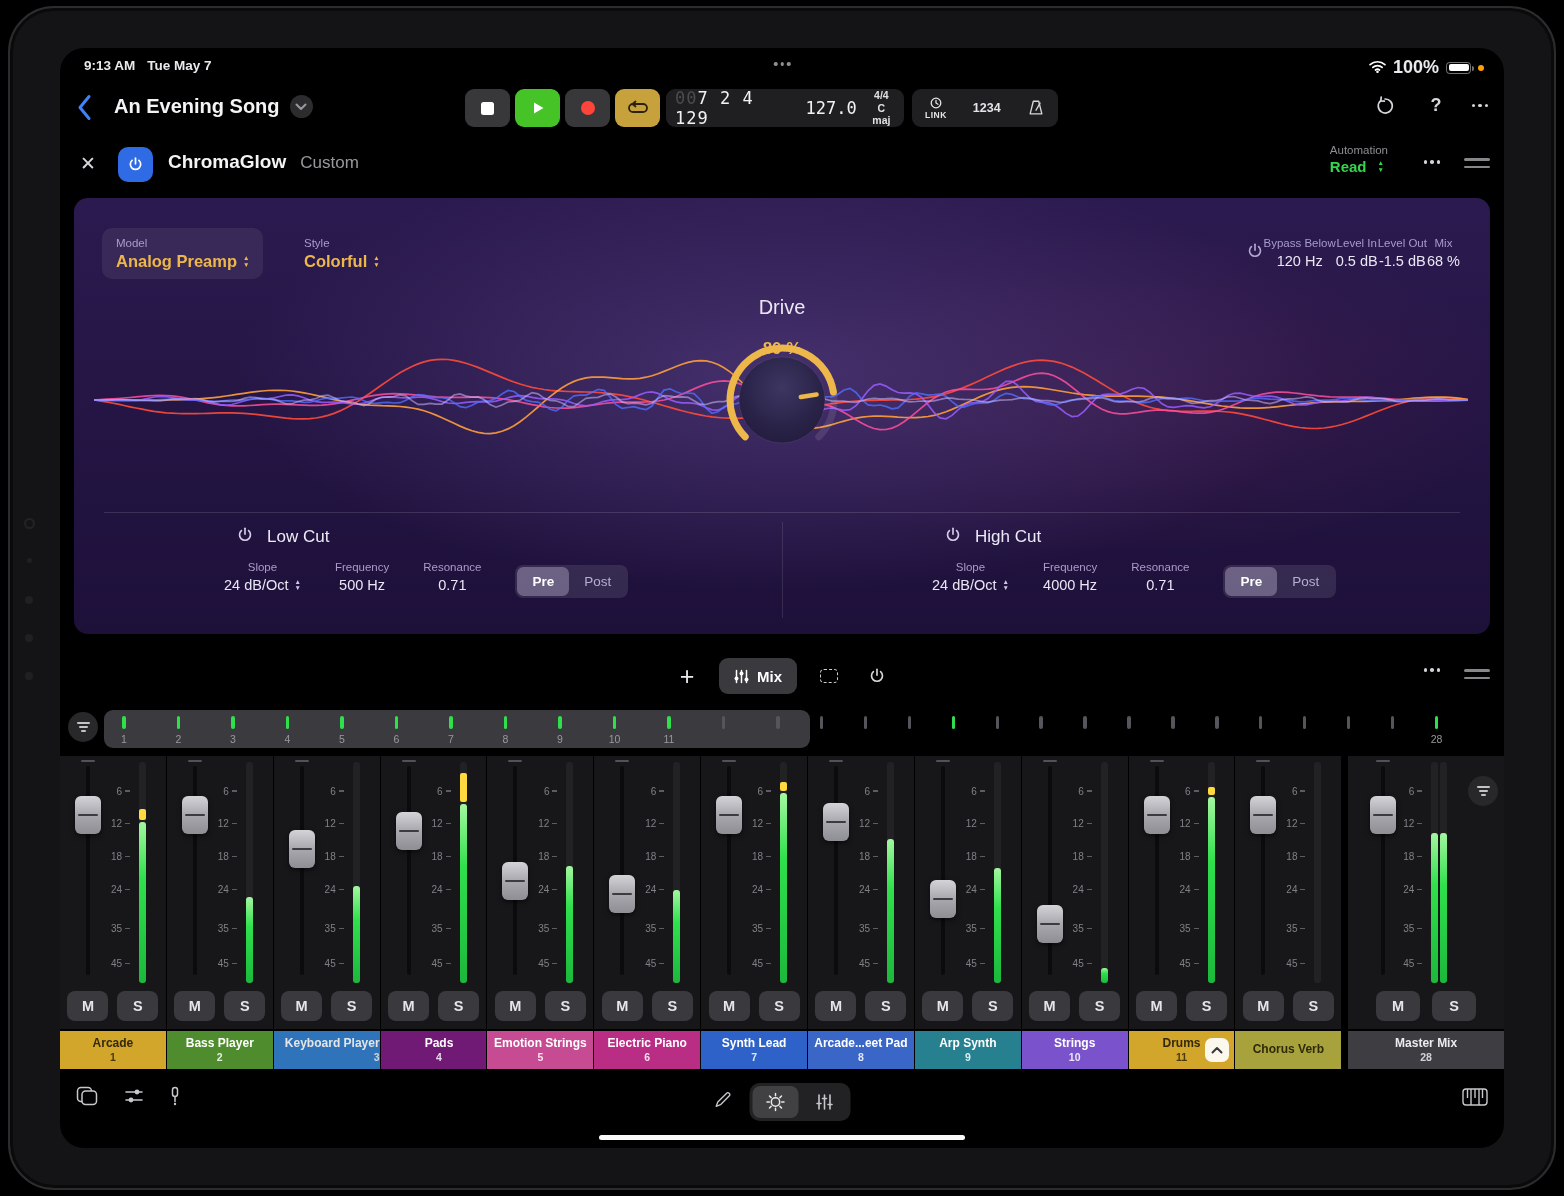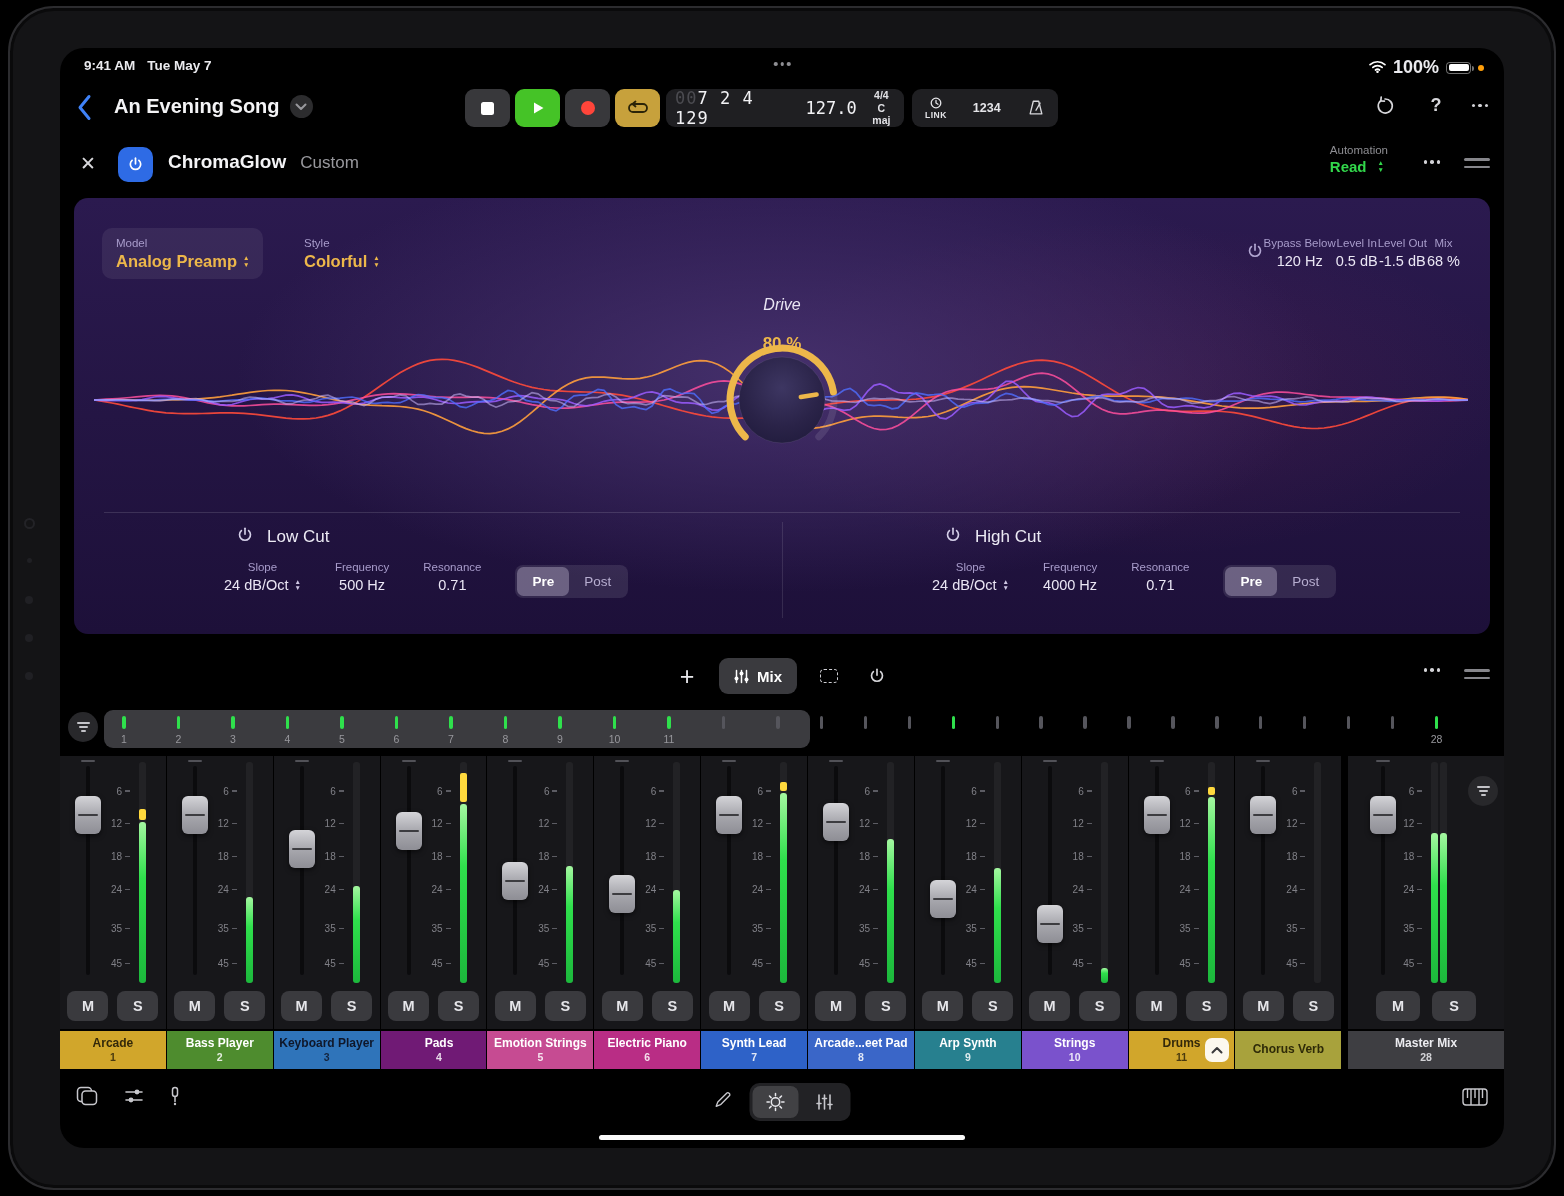--- a/index.html
+++ b/index.html
@@ -77,21 +77,21 @@
   .chip-value { font-size:16.5px; font-weight:600; color:var(--accent-yellow); display:flex; align-items:center; }
   .model-chip { position:absolute; left:28px; top:30px; min-width:156px; padding:9px 14px 8px; background:rgba(255,255,255,.07); border-radius:10px; }
   .style-group { position:absolute; left:230px; top:39px; }
   .updn { display:inline-flex; flex-direction:column; margin-left:6px; line-height:6.5px; font-size:6.5px; }
   .stats { position:absolute; right:30px; top:39px; display:flex; align-items:flex-start; }
   .stat { text-align:center; }
   .stat .lab { font-size:11.5px; color:#a89ccb; margin-bottom:4px; }
   .stat .val { font-size:14.5px; font-weight:500; color:#eae6f4; }
   .stats .pico { color:#b2a6d2; margin-top:5px; }
   .drive-group { position:absolute; left:0; right:0; top:98px; text-align:center; }
-  .drive-label { font-size:16px; color:#e9e5f3;font-style:italic; }
+  .drive-label { font-size:20px; color:#e9e5f3; }
   .drive-value { font-size:17px; font-weight:600; color:var(--accent-yellow); margin-top:20px; }
   .waves { position:absolute; left:20px; top:118px; width:1376px; height:170px; }
   .knob-wrap { position:absolute; left:646px; top:140px; width:124px; height:124px; }
   .div-h { position:absolute; left:30px; right:30px; top:314px; height:1px; background:rgba(255,255,255,.13); }
   .div-v { position:absolute; left:708px; top:324px; width:1px; height:96px; background:rgba(255,255,255,.11); }
   .cut { position:absolute; top:328px; width:708px; }
   .cut.low { left:0; } .cut.high { left:708px; }
   .cut-header { margin-left:162px; display:flex; align-items:center; gap:13px; color:#d4cee8; }
   .cut-title { font-size:17px; font-weight:500; color:#eceaf4; }
   .cut-params { margin-left:150px; margin-top:13px; display:flex; gap:34px; align-items:flex-start; }
@@ -177,21 +177,21 @@
   <div class="bdot" style="left:17px; top:550px; width:5px; height:5px;"></div>
   <div class="bdot" style="left:15px; top:588px; width:8px; height:8px;"></div>
   <div class="bdot" style="left:15px; top:626px; width:8px; height:8px;"></div>
   <div class="bdot" style="left:15px; top:664px; width:8px; height:8px;"></div>
 </div>
 
 <div class="screen">
 
   <div>
     <div class="sb-left">
-      <span>9:41 AM</span>
+      <span>9:13 AM</span>
       <span>Tue May 7</span>
     </div>
     <div class="sb-dots">
         <i></i>
         <i></i>
         <i></i>
       </div>
     <div class="sb-right">
       <span>
         <svg width="17" height="13" viewBox="0 0 16 12" fill="none" stroke="#fff" stroke-width="1.6" stroke-linecap="round">
@@ -739,21 +739,21 @@
             <div class="mfill" style="height: 44%;"></div>
           </div>
           <div class="knob" style="top: 74px;">
             <div class="kline"></div>
           </div>
         </div>
         <div class="msrow">
           <div class="msbtn">M</div>
           <div class="msbtn">S</div>
         </div>
-        <div class="tlabel" style="background: rgb(47, 116, 186); color: #0f172a;">
+        <div class="tlabel" style="background: rgb(47, 116, 186); color: #e5e5e5; align-items: flex-end;">
           <div class="tname">Keyboard Player</div>
           <div class="tnum">3</div>
         </div>
       </div>
       <div class="strip">
         <div class="fader-area">
           <div class="topdash"></div>
           <div class="ftrack"></div>
           <div class="mark" style="top: 13%;">
             <span class="mnum">6</span>

